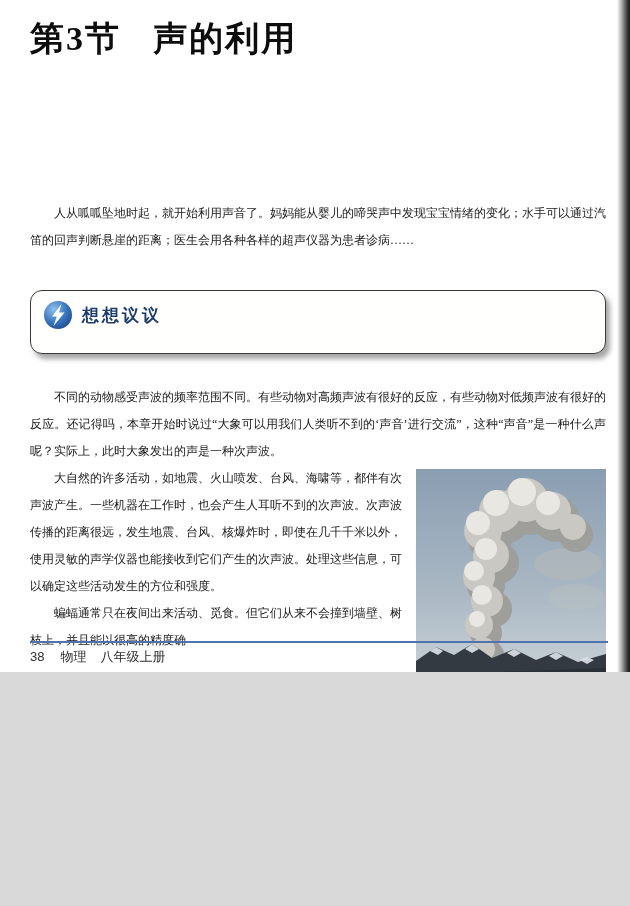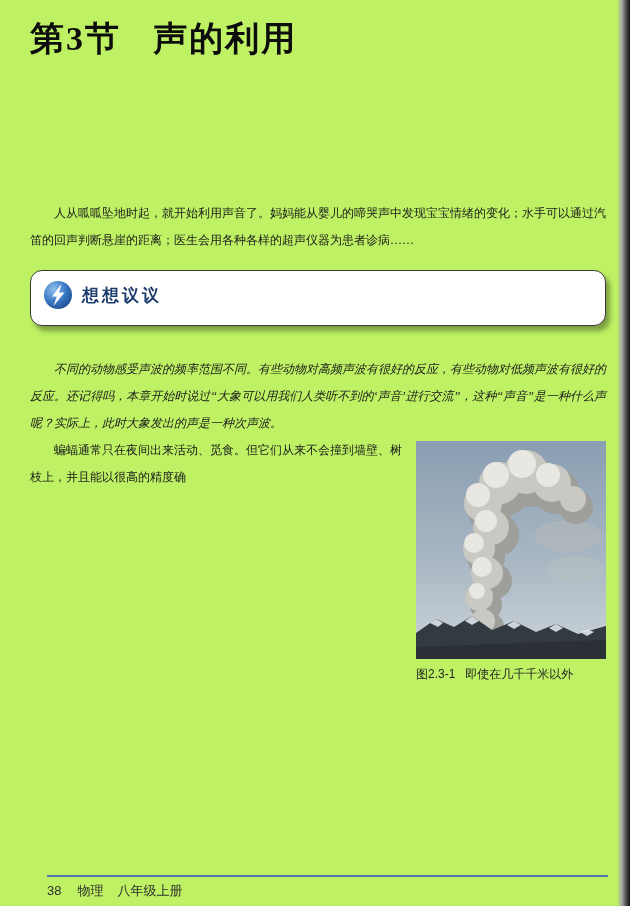--- a/index.html
+++ b/index.html
@@ -1,64 +1,64 @@
 <!DOCTYPE html>
 <html><head>
 <meta charset="utf-8">
 <style>
   * { margin:0; padding:0; box-sizing:border-box; }
   html,body { background:#d9d9d9; }
   .page {
-    position:relative; width:630px; height:906px; margin:0 auto;
-    background:#bef264; overflow:hidden;
+    position:relative; width:630px; height:672px; margin:0 auto;
+    background:#ffffff; overflow:hidden;
     font-family:"Liberation Serif","DejaVu Serif",serif; color:#1a1a1a;
   }
   .page-edge {
     position:absolute; top:0; right:0; width:13px; height:100%;
     background:linear-gradient(to right, rgba(150,150,150,0) 0%, #a2a2a2 40%, #4a4a4a 72%, #121212 100%);
   }
   .content { position:absolute; left:30px; right:24px; top:0; }
   h1.title { margin-top:16px; font-size:34px; font-weight:bold; letter-spacing:2px; color:#0d0d0d; }
   .title-main { margin-left:0.95em; }
   p.para { font-size:12px; line-height:27px; text-align:justify; text-indent:2em; }
   .intro { margin-top:138px; }
 
   .think-box {
-    margin-top:16px; border:1px solid #3a3a3a; border-radius:12px; background:#fffffe;
+    margin-top:36px; border:1px solid #3a3a3a; border-radius:12px; background:#fffffe;
     box-shadow:4px 5px 5px rgba(0,0,0,0.35);
-    padding:8px 18px 14px 12px;
+    padding:8px 18px 22px 12px;
   }
   .think-header { display:flex; align-items:center; gap:9px; height:32px; }
   .think-icon { width:30px; height:30px; flex:0 0 30px; }
   .think-label {
     font-family:"Liberation Sans","DejaVu Sans",sans-serif; font-weight:bold;
     font-size:17px; color:#1c3c6e; letter-spacing:3px;
   }
   .think-text {
     margin-top:3px; padding:0 8px 0 12px;
     font-size:16px; line-height:28px; font-style:italic; letter-spacing:1.5px;
     text-indent:2em; text-align:justify; color:#222;
   }
 
   .section-heading {
     margin-top:34px; font-family:"Liberation Sans","DejaVu Sans",sans-serif;
     font-size:19px; font-weight:bold; color:#cb3a2a; letter-spacing:3px;
   }
-  .para1 { margin-top:30px;font-style:italic; }
+  .para1 { margin-top:30px; }
 
   .figure { float:right; width:190px; margin:4px 0 4px 14px; }
   .figure-image { width:190px; height:218px; display:block; }
   .figure-image svg { display:block; }
   .figure-caption {
     margin-top:7px; font-size:12px; color:#1f1f1f;
     font-family:"Liberation Sans","DejaVu Sans",sans-serif;
   }
   .fig-label { margin-right:10px; }
 
-  .footer { position:absolute; left:47px; right:22px; bottom:6px; }
+  .footer { position:absolute; left:30px; right:22px; bottom:6px; }
   .footer-rule { height:2px; background:#4f74ad; }
   .footer-text {
     margin-top:5px; font-size:13px; color:#2e2e2e;
     font-family:"Liberation Sans","DejaVu Sans",sans-serif;
   }
   .footer-text .pn { margin-right:16px; }
   .footer-text .subj { margin-right:14px; }
 </style>
 </head>
 <body>
@@ -148,20 +148,21 @@
               <path d="M98,180 L105,184 L98,188 L91,184 Z"></path>
               <path d="M140,183 L147,187 L140,191 L133,187 Z"></path>
               <path d="M171,188 L178,191 L171,195 L164,191 Z"></path>
             </g>
             <path d="M0,206 L190,199 L190,218 L0,218 Z" fill="#2b3036"></path>
           </svg>
         </span>
         <figcaption class="figure-caption"><span class="fig-label">图2.3-1</span><span>即使在几千千米以外</span></figcaption>
       </figure>
 
+      <p class="para">大自然的许多活动，如地震、火山喷发、台风、海啸等，都伴有次声波产生。一些机器在工作时，也会产生人耳听不到的次声波。次声波传播的距离很远，发生地震、台风、核爆炸时，即使在几千千米以外，使用灵敏的声学仪器也能接收到它们产生的次声波。处理这些信息，可以确定这些活动发生的方位和强度。</p>
       <p class="para">蝙蝠通常只在夜间出来活动、觅食。但它们从来不会撞到墙壁、树枝上，并且能以很高的精度确</p>
     </div>
 
   </div>
 
   <footer class="footer">
     <div class="footer-rule"></div>
     <div class="footer-text"><span class="pn">38</span><span class="subj">物理</span><span>八年级上册</span></div>
   </footer>
 

